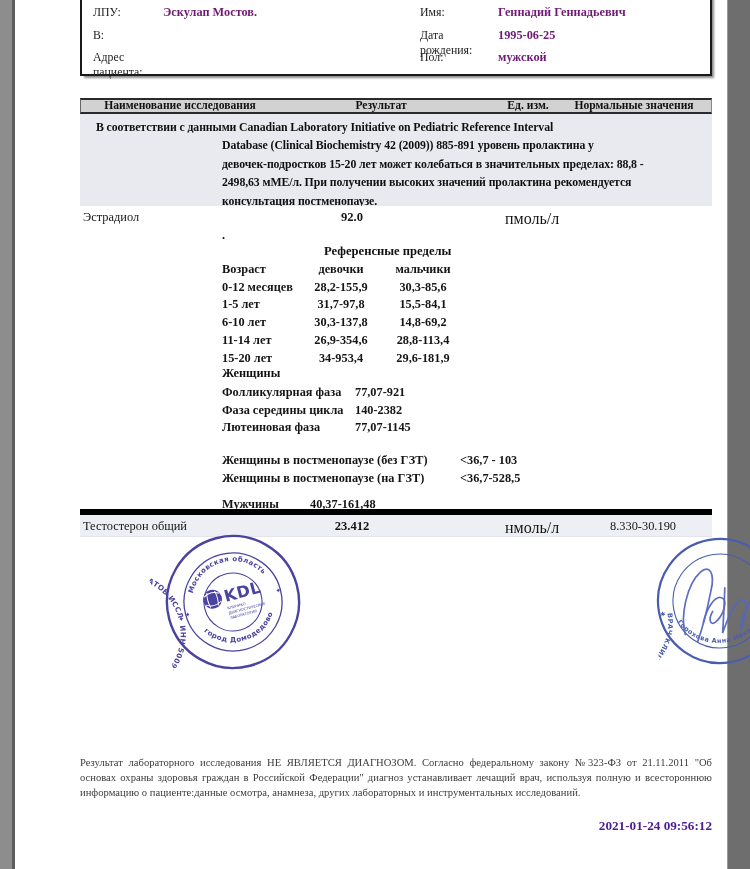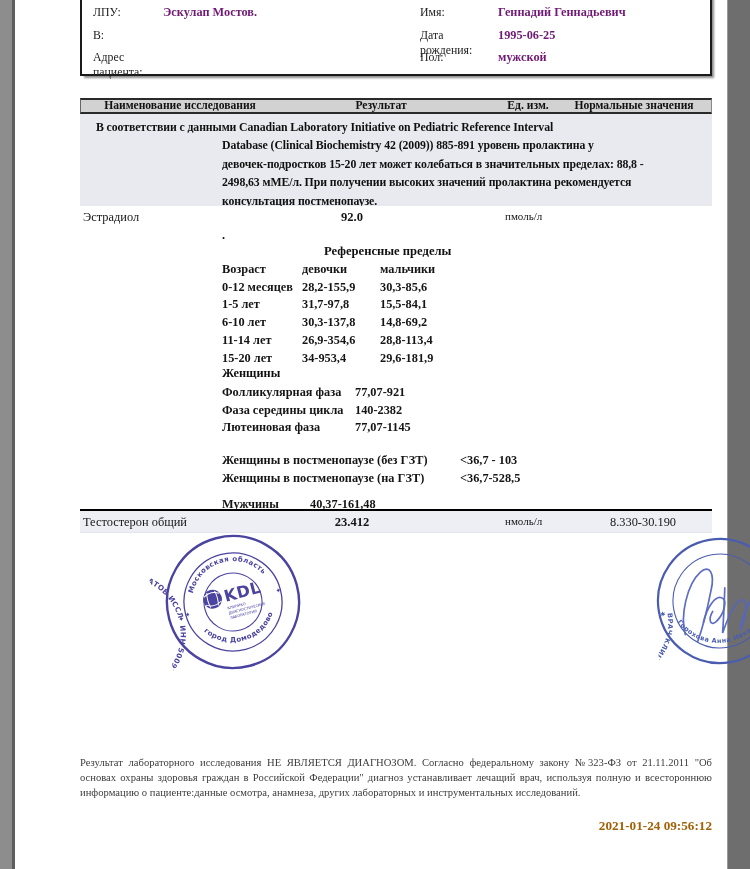--- a/index.html
+++ b/index.html
@@ -39,57 +39,57 @@
   .comment-block{position:absolute;left:0;top:114px;width:632px;height:92px;
                  background:#e9eaf0;border-bottom:1px solid #cfd1d9;}
   .comment-line{position:relative;margin-left:142px;font-size:11.8px;font-weight:bold;
                 line-height:18.4px;white-space:nowrap;letter-spacing:-0.1px;color:#101010;}
   .comment-block .comment-line:first-child{padding-top:4px;margin-left:16px;}
 
   
   .result-row{position:absolute;left:0;width:632px;height:22px;}
   .row-estradiol{top:206px;background:#ffffff;}
   .row-testosterone{top:509px;height:21px;background:#edeff5;
-                    border-top:2px solid #000000;border-bottom:1px solid #e3e5ec;}
+                    border-top:6px solid #000000;border-bottom:1px solid #e3e5ec;}
   .rr-name{position:absolute;left:3px;top:4px;font-size:12.4px;color:#161616;white-space:nowrap;}
   .rr-result{position:absolute;left:272px;top:4px;transform:translateX(-50%);
              font-size:12.6px;font-weight:bold;white-space:nowrap;}
-  .rr-unit{position:absolute;left:425px;top:4px;font-size:11px;white-space:nowrap;text-align:right;}
+  .rr-unit{position:absolute;left:425px;top:4px;font-size:16px;white-space:nowrap;text-align:right;}
   .rr-normal{position:absolute;left:563px;top:4px;transform:translateX(-50%);
              font-size:12.4px;white-space:nowrap;}
 
   
   .refline{position:absolute;font-size:12.3px;font-weight:bold;color:#101010;white-space:nowrap;}
   .ref-dot{left:142px;top:228px;}
   .ref-title{left:244px;top:244px;font-size:12.6px;}
   .ref-grid{position:absolute;left:142px;top:261px;display:grid;
             grid-template-columns:80px 78px 86px;font-size:12.3px;font-weight:bold;
             line-height:17.7px;}
-  .ref-grid .c2,.ref-grid .c3{}
+  .ref-grid .c2,.ref-grid .c3{text-align:center;}
   .women-title{left:142px;top:366px;}
   .women-grid{position:absolute;left:142px;top:384px;display:grid;
               grid-template-columns:133px auto;font-size:12.3px;font-weight:bold;line-height:17.7px;}
   .pm-grid{position:absolute;left:142px;top:452px;display:grid;
            grid-template-columns:238px auto;font-size:12.3px;font-weight:bold;line-height:17.7px;}
   .men-grid{position:absolute;left:142px;top:496px;display:grid;
             grid-template-columns:88px auto;font-size:12.3px;font-weight:bold;line-height:17px;}
 
   
   .stamp{position:absolute;}
   .stamp-kdl{left:78px;top:527px;width:150px;height:150px;transform:rotate(-15deg);}
   .stamp-doctor{left:570px;top:531px;width:140px;height:140px;transform:rotate(-10deg);}
   .stamp-kdl svg text{font-family:"DejaVu Sans","Liberation Sans",sans-serif;}
   .stamp-doctor svg text{font-family:"DejaVu Sans","Liberation Sans",sans-serif;}
 
   
   .footer-disclaimer{position:absolute;left:0;top:755px;width:632px;
                      font-size:10.6px;line-height:15.2px;color:#3c3c3c;
                      text-align:justify;}
   .report-datetime{position:absolute;right:0;top:818px;font-size:13.2px;
-                   font-weight:bold;color:#a16207;}
+                   font-weight:bold;color:#4c1d95;}
 </style>
 </head>
 <body>
 
 <div class="viewport">
   <div class="gutter-left"></div>
   <div class="gutter-right"></div>
 
   <div class="content">
 

